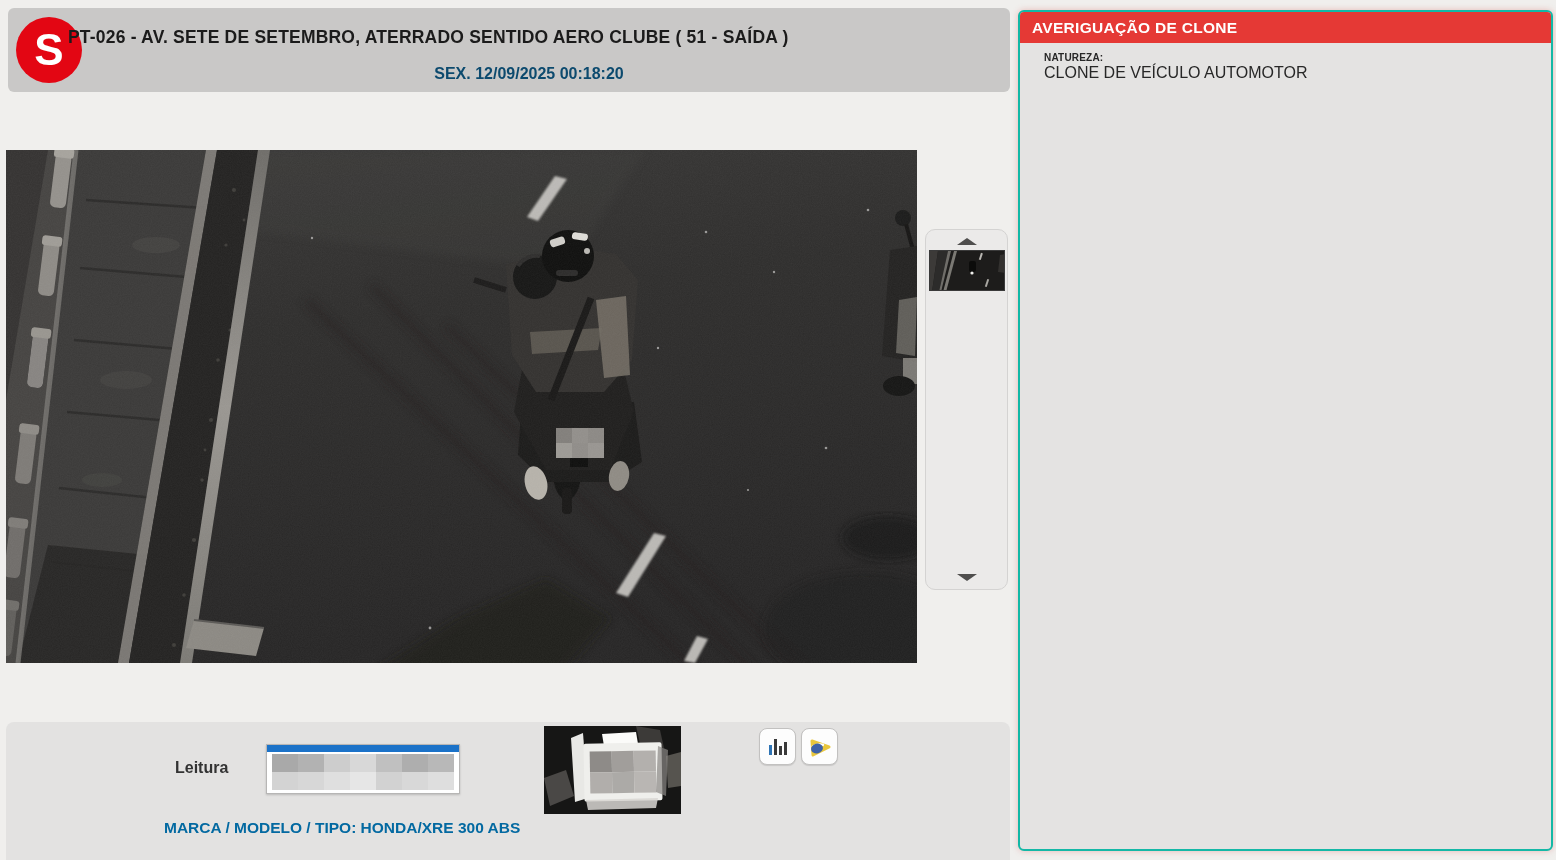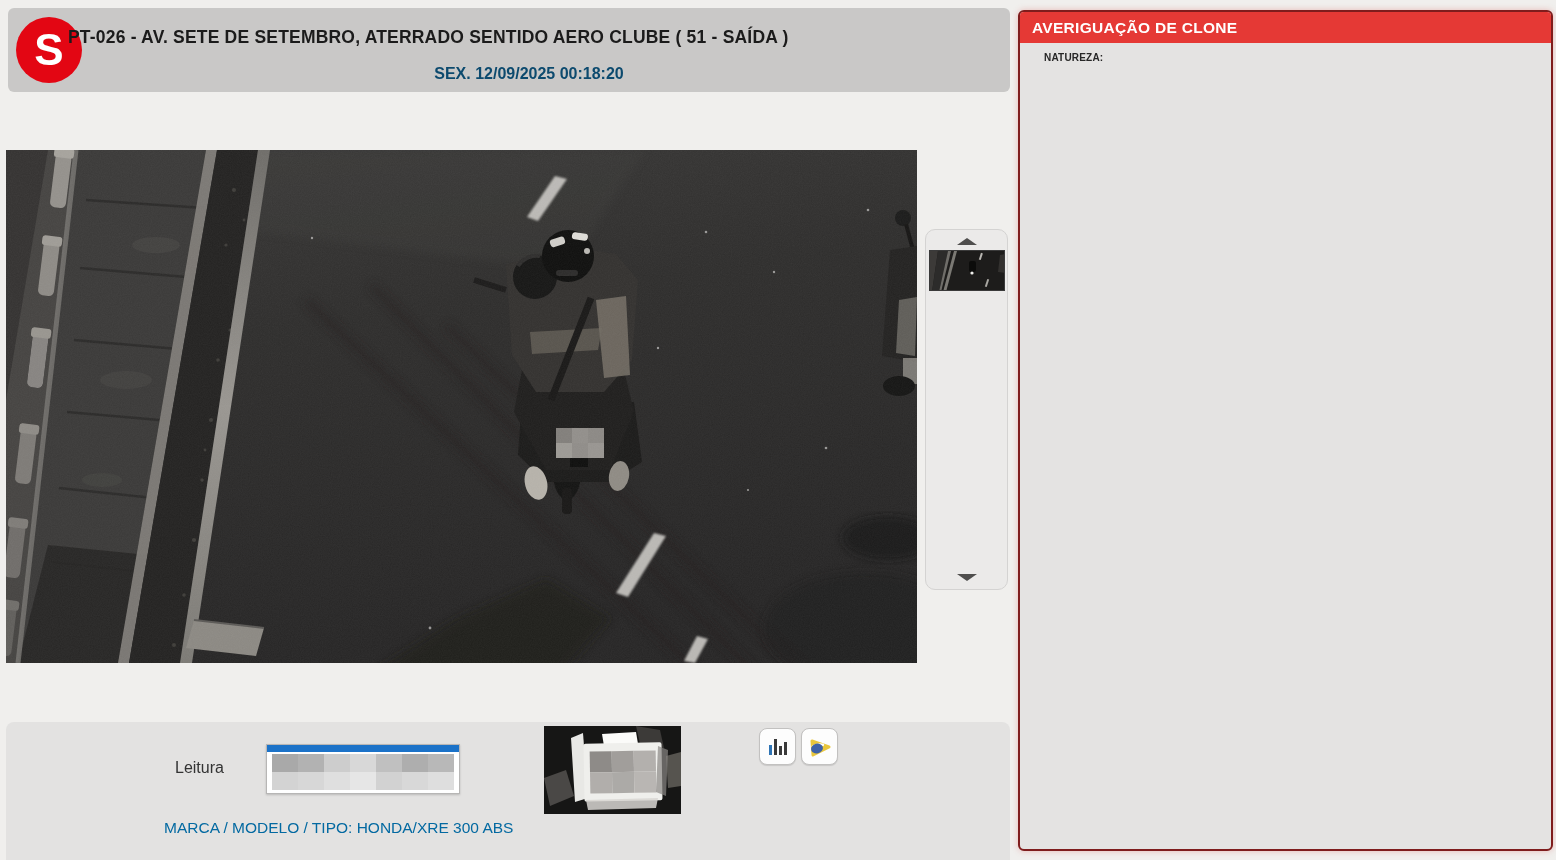--- a/index.html
+++ b/index.html
@@ -52,36 +52,36 @@
   .carousel-arrow-up   { top:8px;    border-bottom:7px solid #4f4e4d; }
   .carousel-arrow-down { bottom:8px; border-top:7px solid #4f4e4d; }
   .carousel-thumb {
     position:absolute; left:3px; top:20px; width:76px; height:41px;
     border:1px solid #3a3a3a; background:#1d1c1b; overflow:hidden; cursor:pointer;
   }
 
   
   .clone-panel {
     position:absolute; left:1018px; top:10px; width:535px; height:841px;
-    background:#e4e3e2; border:2px solid #7f1d1d; border-radius:6px;
+    background:#e4e3e2; border:2px solid #14b8a6; border-radius:6px;
     box-shadow:0 0 6px rgba(221,90,82,.35);
   }
   .clone-panel-header {
     height:31px; background:#e53935; border-radius:4px 4px 0 0;
     display:flex; align-items:center; padding-left:12px;
     color:#ffffff; font-size:15.5px; font-weight:bold; letter-spacing:.3px;
   }
   .clone-panel-body { padding:9px 24px; }
   .nature-label { font-size:10px; font-weight:bold; color:#272727; letter-spacing:.2px; }
   .nature-value { font-size:16px; color:#272727; margin-top:1px; }
 
   
   .reading-bar {
     position:absolute; left:6px; top:722px; width:1004px; height:138px;
-    background:#e3e2e1; border-radius:8px 8px 0 0;
+    background:#e3e2e1; border-radius:8px 8px 0 0;font-weight:bold;
   }
   .reading-label {
     position:absolute; left:169px; top:37px; font-size:16px; color:#333;
   }
   .plate-reading {
     position:absolute; left:260px; top:22px; width:194px; height:50px;
     background:#ffffff; border:1px solid #b7b6b5; box-shadow:0 1px 2px rgba(0,0,0,.18);
     cursor:text;
   }
   .plate-reading .plate-blue-band { height:7px; background:#1b72c8; }
@@ -307,20 +307,21 @@
   </div>
   <div class="carousel-arrow-down"></div>
 </div>
 
 <div class="clone-panel">
   <div class="clone-panel-header">
     <span>AVERIGUAÇÃO DE CLONE</span>
   </div>
   <div class="clone-panel-body">
     <div class="nature-label">NATUREZA:</div>
+    <div class="nature-value">CLONE DE VEÍCULO AUTOMOTOR</div>
   </div>
 </div>
 
 <div class="reading-bar">
   <div class="reading-label">Leitura</div>
 
   <div class="plate-reading">
     <div class="plate-blue-band"></div>
     <div class="plate-mosaic">
       <div class="m-row">

